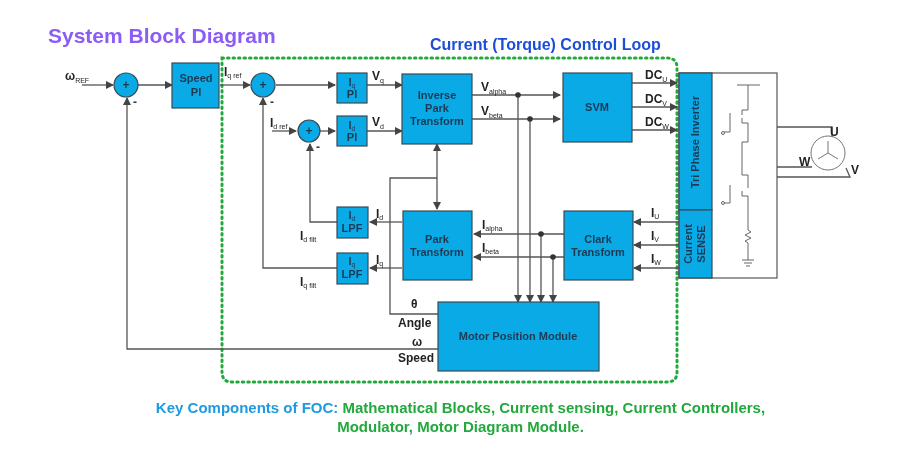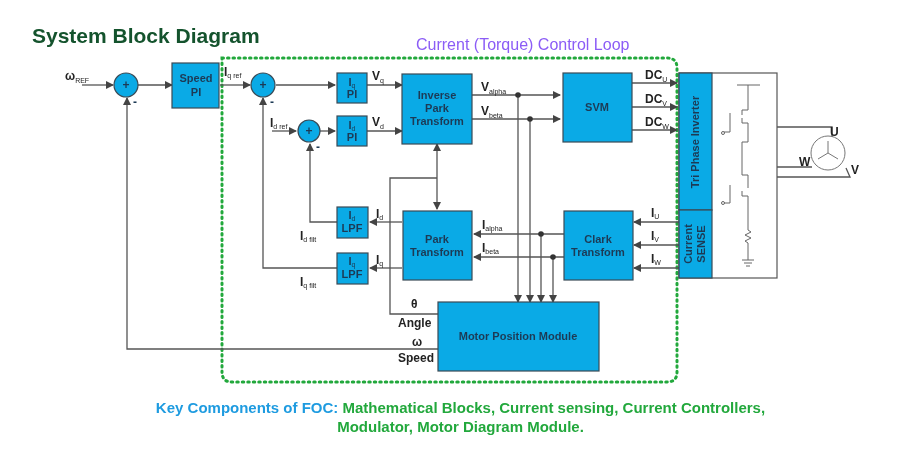--- a/index.html
+++ b/index.html
@@ -1,18 +1,18 @@
 <!DOCTYPE html>
 <html><head>
 <meta charset="utf-8">
 <style>
   html,body{margin:0;padding:0;background:#fff;}
   body{width:907px;height:470px;position:relative;overflow:hidden;font-family:"Liberation Sans",sans-serif;}
-  .title{position:absolute;left:32px;top:24px;font-size:21px;font-weight:bold;color:#14532d;font-family:"Liberation Sans",sans-serif;}
-  .loop-title{position:absolute;left:416px;top:36px;font-size:16px;font-weight:normal;color:#8b5cf6;font-family:"Liberation Sans",sans-serif;}
+  .title{position:absolute;left:48px;top:24px;font-size:21px;font-weight:bold;color:#8b5cf6;font-family:"Liberation Sans",sans-serif;}
+  .loop-title{position:absolute;left:430px;top:36px;font-size:16px;font-weight:bold;color:#1d4ed8;font-family:"Liberation Sans",sans-serif;}
   .caption{position:absolute;left:0;top:398px;width:907px;text-align:center;font-size:15px;font-weight:bold;line-height:19px;font-family:"Liberation Sans",sans-serif;padding-left:7px;}
   .cap-key{color:#1e9be0;}
   .cap-body{color:#22a83c;}
   svg{position:absolute;left:0;top:0;}
   .blk{fill:#0aaae6;stroke:#3a4a55;stroke-width:1.2;}
   .blt{font-family:"Liberation Sans",sans-serif;font-weight:bold;fill:#1d3a55;font-size:11px;}
   .ln{stroke:#555;stroke-width:1.3;fill:none;}
   .lbl{font-family:"Liberation Sans",sans-serif;fill:#222;font-size:12px;font-weight:bold;}
   .sub{font-size:7px;font-weight:normal;}
   .sum{fill:#0aaae6;stroke:#3a4a55;stroke-width:1.2;}

